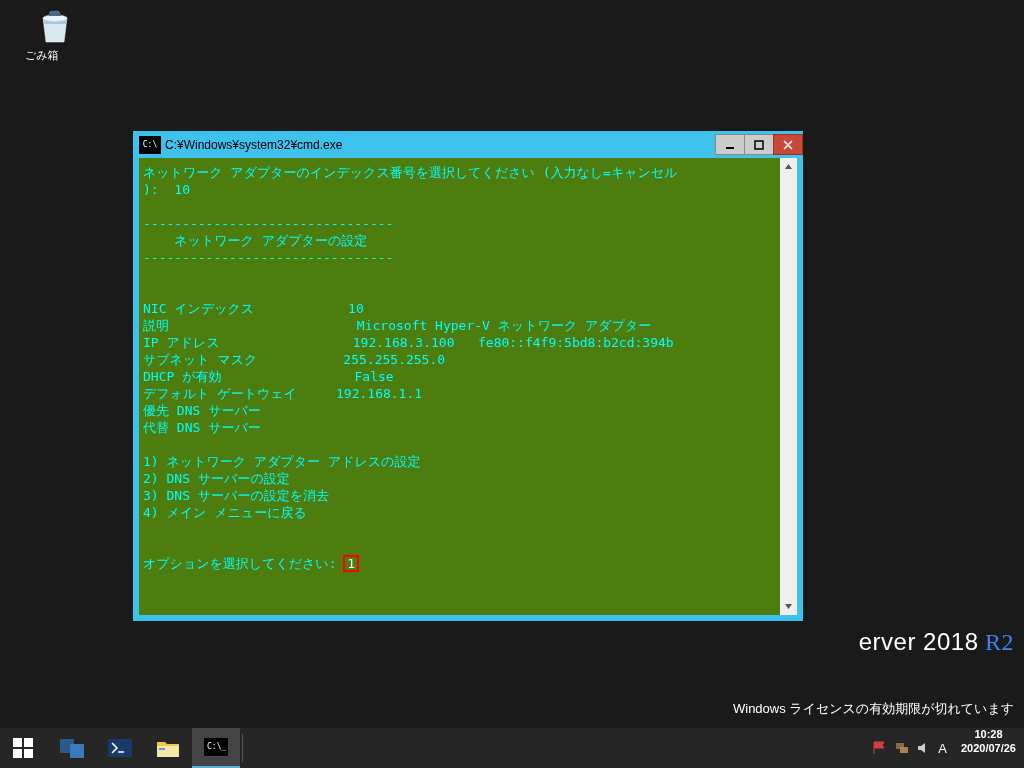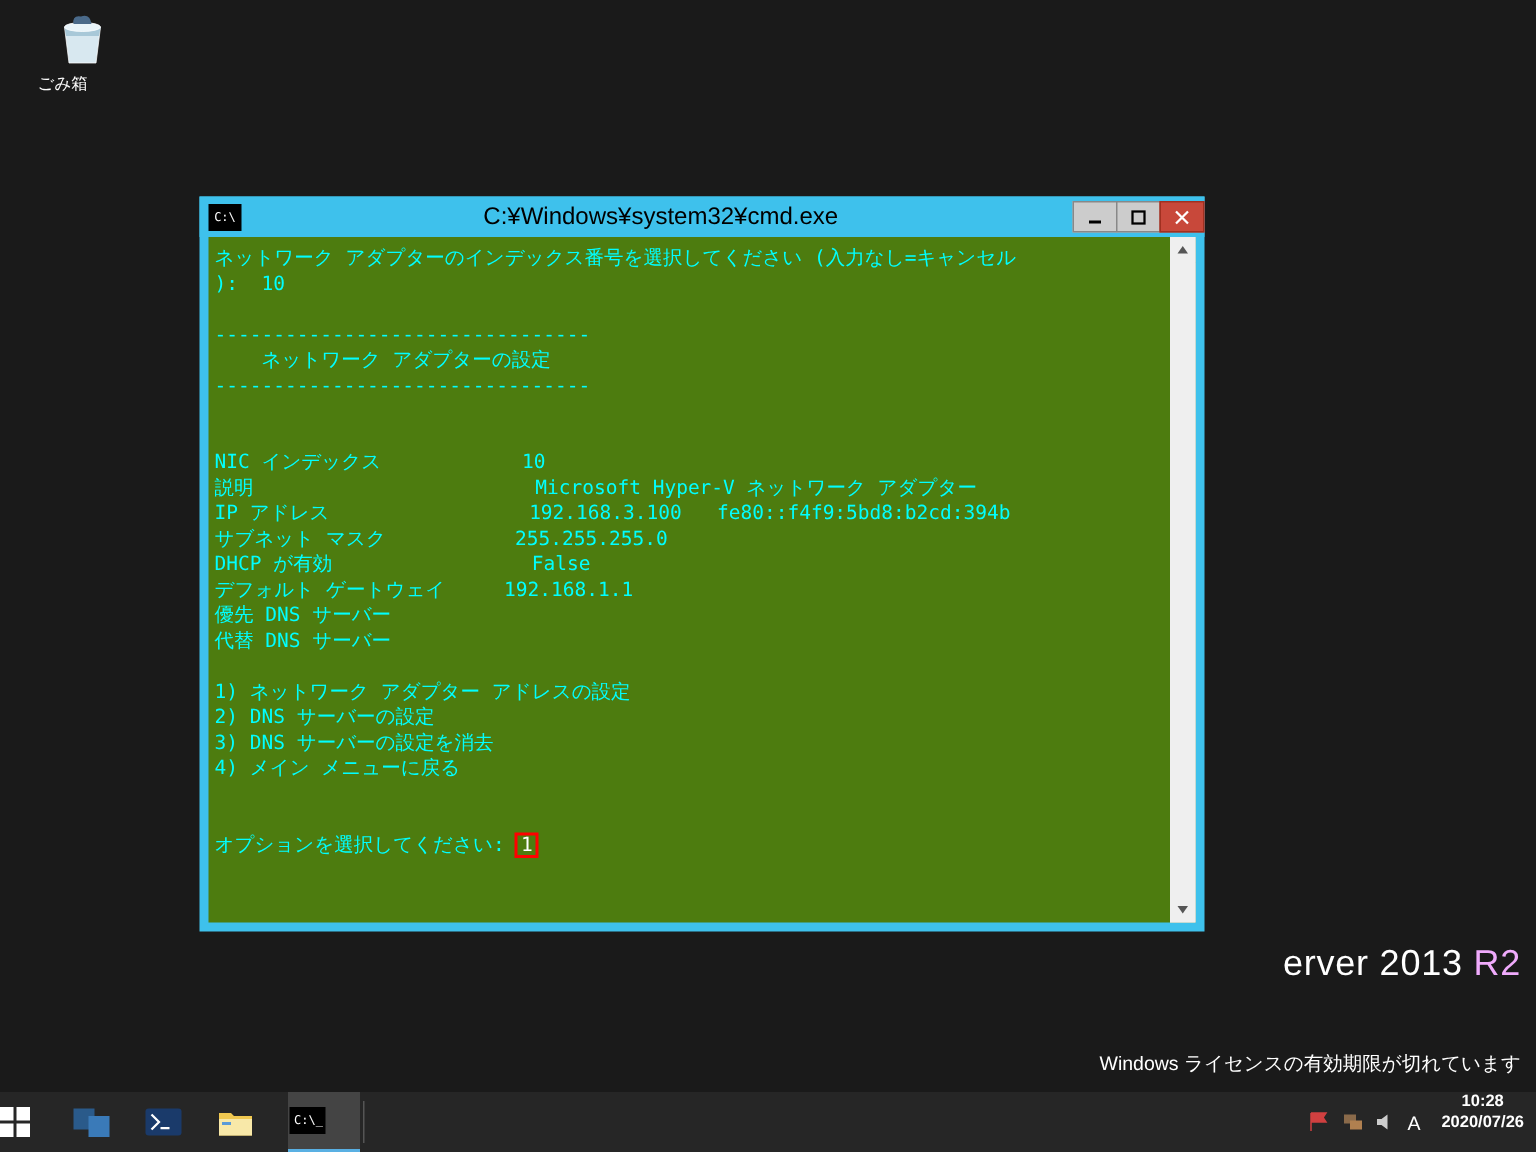--- a/index.html
+++ b/index.html
@@ -6,46 +6,46 @@
   html, body { width: 1024px; height: 768px; overflow: hidden; font-family: "Meiryo", "Segoe UI", sans-serif; }
   body { background: #1a1a1a; position: relative; }
 
   
   .desktop-icon { position: absolute; top: 6px; left: 25px; width: 60px; color: #fff; font-size: 11px; cursor: pointer; }
   .desktop-icon svg { width: 40px; height: 40px; display: block; margin: 0 auto 2px; }
 
   
   .watermark { position: absolute; right: 10px; bottom: 50px; color: #fff; text-align: right; font-size: 13px; line-height: 1.4; }
   .watermark .brand { font-size: 24px; font-weight: 300; letter-spacing: 0.5px; margin-bottom: 40px; }
-  .watermark .brand .r2 { color: #f0abfc; }
+  .watermark .brand .r2 { color: #3b82f6; font-family: Liberation Serif, serif; }
 
   
   .window { position: absolute; top: 131px; left: 133px; width: 670px; height: 490px; background: #3ec1ec; }
   .titlebar { height: 27px; display: flex; align-items: center; background: #3ec1ec; }
   .title-icon { width: 22px; height: 18px; margin: 0 4px 0 6px; background:#000; display:flex; align-items:center; justify-content:center;}
   .title-icon span{color:#fff;font-size:8px;font-family:monospace;}
-  .title-text { flex: 1; text-align: center; font-size: 16px; color: #000; }
+  .title-text { flex: 1; text-align: left; font-size: 12px; color: #000; }
   .win-btns { display: flex; }
   .win-btn { width: 30px; height: 21px; border: 1px solid #888; background: #ccc; display: flex; align-items: center; justify-content: center; font-size: 11px; cursor: pointer; margin-left:-1px;}
   .win-btn.close { background: #c8483a; color: #fff; border-color:#a03020;}
   .win-btn svg { width: 10px; height: 10px; }
 
   .client { margin: 0 6px 6px 6px; height: calc(100% - 33px); display: flex; background: #4d7c0f; }
   .term { flex: 1; padding: 6px 4px; color: #fff; font-family: "MS Gothic", "Consolas", monospace; font-size: 13px; line-height: 17px; white-space: pre; overflow: hidden; }
   .scrollbar { width: 17px; background: #efefef; display: flex; flex-direction: column; }
   .sb-btn { height: 17px; background: #efefef; display:flex; align-items:center; justify-content:center; cursor:pointer;}
   .sb-btn svg{width:9px;height:9px;}
   .sb-track { flex: 1; background: #efefef; }
 
   .term .c0 { color: #00ffff; } 
   .term .hl { outline: 2px solid #ff0000; outline-offset: -1px; padding: 0 3px; }
 
   
   .taskbar { position: absolute; left: 0; right: 0; bottom: 0; height: 40px; background: #262626; display: flex; align-items: stretch; color: #fff; }
-  .tb-item { width: 48px; display: flex; align-items: center; cursor: pointer; }
+  .tb-item { width: 48px; display: flex; align-items: center; justify-content: center; cursor: pointer; }
   .tb-item.active { background: #444; border-bottom: 2px solid #59b0e3;}
   .tb-sep { width: 1px; background: #555; margin: 6px 2px; }
   .tb-spacer { flex: 1; }
   .tray { display: flex; align-items: center; padding: 0 6px; gap: 6px; }
   .tray-icon { width: 16px; height: 16px; cursor: pointer; }
   .clock { text-align: center; font-size: 11px; line-height: 1.25; padding: 0 8px; cursor: pointer; font-weight: bold; }
 </style>
 </head>
 <body>
 
@@ -54,21 +54,21 @@
     <path d="M8 12 L32 12 L29 36 L11 36 Z" fill="#d8e8f0" stroke="#fff" stroke-width="0.5"></path>
     <path d="M8 12 L32 12 L31 18 L9 18 Z" fill="#a8c8d8"></path>
     <ellipse cx="20" cy="12" rx="12" ry="3" fill="#e8f4fa" stroke="#fff" stroke-width="0.5"></ellipse>
     <path d="M14 10 Q13 4 19 5 Q25 3 26 10" fill="#4a6a8a"></path>
   </svg>
   <span>ごみ箱</span>
 </div>
 
 <div class="watermark">
   <div class="brand">
-    <span>erver 2013</span><span class="r2"> R2</span>
+    <span>erver 2018</span><span class="r2"> R2</span>
   </div>
   <div>Windows ライセンスの有効期限が切れています</div>
 </div>
 
 <div class="window">
   <div class="titlebar">
     <div class="title-icon">
         <span>C:\</span>
       </div>
     <div class="title-text">C:¥Windows¥system32¥cmd.exe</div>

